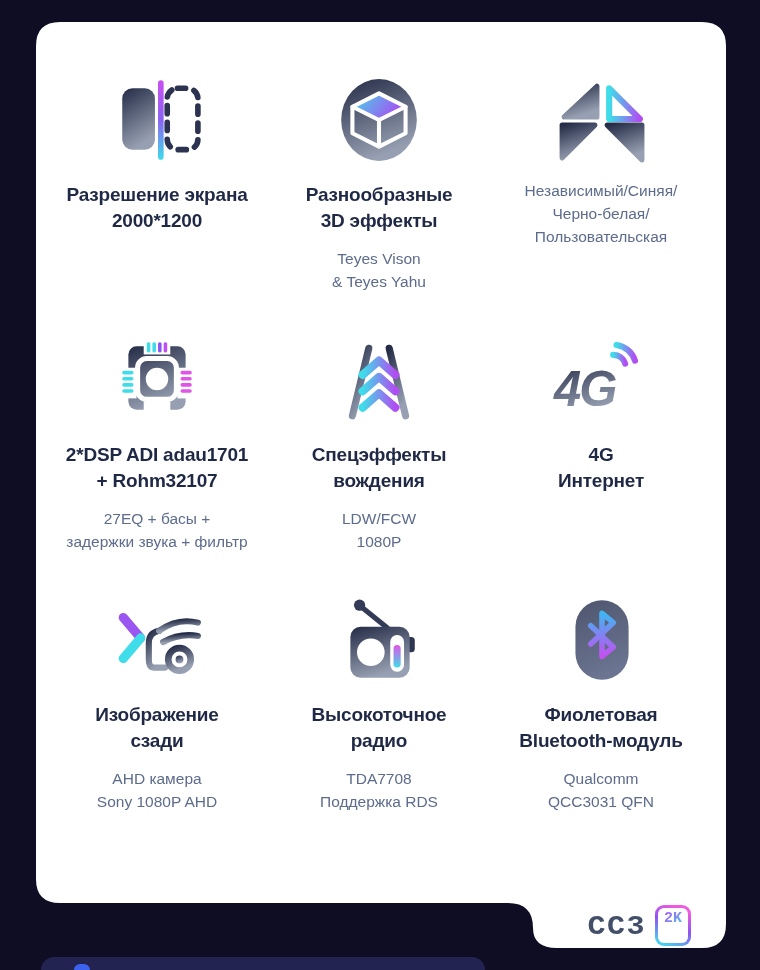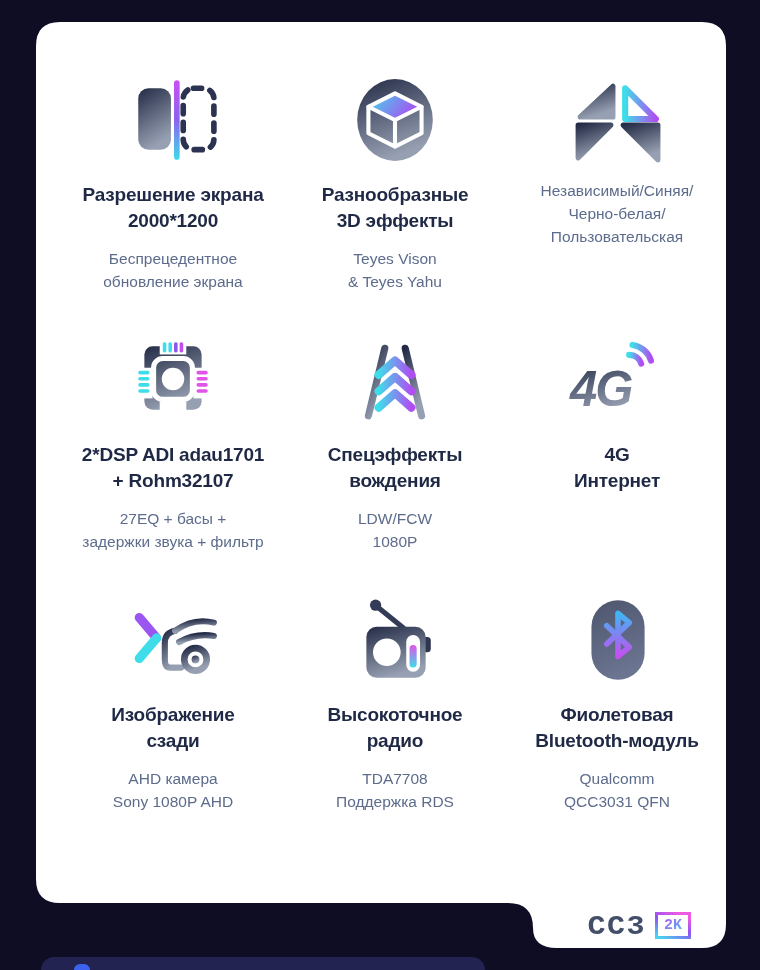--- a/index.html
+++ b/index.html
@@ -3,21 +3,21 @@
 <meta charset="utf-8">
 <style>
   html,body{margin:0;padding:0;}
   body{
     width:760px;height:970px;position:relative;overflow:hidden;
     background:#0e0d24;
     font-family:"Liberation Sans","DejaVu Sans",sans-serif;
   }
   #card-shape{position:absolute;left:0;top:0;width:760px;height:970px;}
   #feature-grid{
-    position:absolute;left:52px;top:22px;width:690px;height:881px;
+    position:absolute;left:36px;top:22px;width:690px;height:881px;
     display:grid;grid-template-columns:repeat(3,1fr);grid-template-rows:260px 260px auto;
     padding:52px 14px 0 10px;box-sizing:border-box;
   }
   .cell{display:flex;flex-direction:column;align-items:center;text-align:center;}
   .icon-wrap{height:92px;display:flex;align-items:center;justify-content:center;}
   .f-title{
     margin-top:16px;min-height:52px;
     font-size:19px;font-weight:bold;line-height:26px;color:#1f2945;
     white-space:pre-line;letter-spacing:-0.2px;
   }
@@ -28,24 +28,24 @@
   #logo-tab{
     position:absolute;left:533px;top:903px;width:194px;height:45px;
     display:flex;align-items:center;justify-content:flex-end;
     padding-right:36px;box-sizing:border-box;gap:9px;font-family:Liberation Mono, monospace;
   }
   #cc3-logo{
     font-size:30px;font-weight:bold;color:#434e69;letter-spacing:1.5px;
     transform:scaleY(0.95);
   }
   #badge-2k{
-    border-radius:0;border:3px solid transparent;
+    border-radius:9px;border:3px solid transparent;
     background:linear-gradient(#fff,#fff) padding-box,
                linear-gradient(205deg,#f05ae0 15%,#8d55f0 50%,#49d0ee 90%) border-box;
-    padding:1px 6px 2px 6px;
+    padding:1px 6px 16px 6px;
   }
   #badge-2k span{
     font-size:15px;font-weight:bold;
     background-image:linear-gradient(135deg,#b14df2,#49c8ee);
     -webkit-background-clip:text;background-clip:text;
     -webkit-text-fill-color:transparent;color:#9a5cf0;
   }
   #next-card-strip{
     position:absolute;left:41px;top:957px;width:444px;height:13px;
     background:#232351;border-radius:22px 22px 0 0;
@@ -102,22 +102,20 @@
   <div class="cell">
     <div class="icon-wrap">
       <svg width="104" height="92" viewBox="0 0 100 90">
         <rect x="16" y="14" width="32" height="60" rx="10" fill="url(#g-dark)"></rect>
         <rect x="60" y="14" width="30" height="60" rx="10" fill="none" stroke="#2b3350" stroke-width="5.5" stroke-dasharray="8 8.5" stroke-linecap="round"></rect>
         <rect x="51" y="6" width="5.5" height="78" rx="2.75" fill="url(#g-pc-v)"></rect>
       </svg>
     </div>
     <div class="f-title">Разрешение экрана
 2000*1200</div>
-    <div class="f-sub">Беспрецедентное
-обновление экрана</div>
   </div>
 
   <div class="cell">
     <div class="icon-wrap">
       <svg width="104" height="92" viewBox="0 0 100 90">
         <ellipse cx="50" cy="45" rx="37" ry="40" fill="url(#g-dark)"></ellipse>
         <polygon points="50,19 76,32 50,45 24,32" fill="url(#g-cube)" stroke="#ffffff" stroke-width="4" stroke-linejoin="round"></polygon>
         <path d="M 24,32 V 58 L 50,71 L 76,58 V 32 M 50,45 V 71" fill="none" stroke="#ffffff" stroke-width="4" stroke-linejoin="round" stroke-linecap="round"></path>
       </svg>
     </div>

